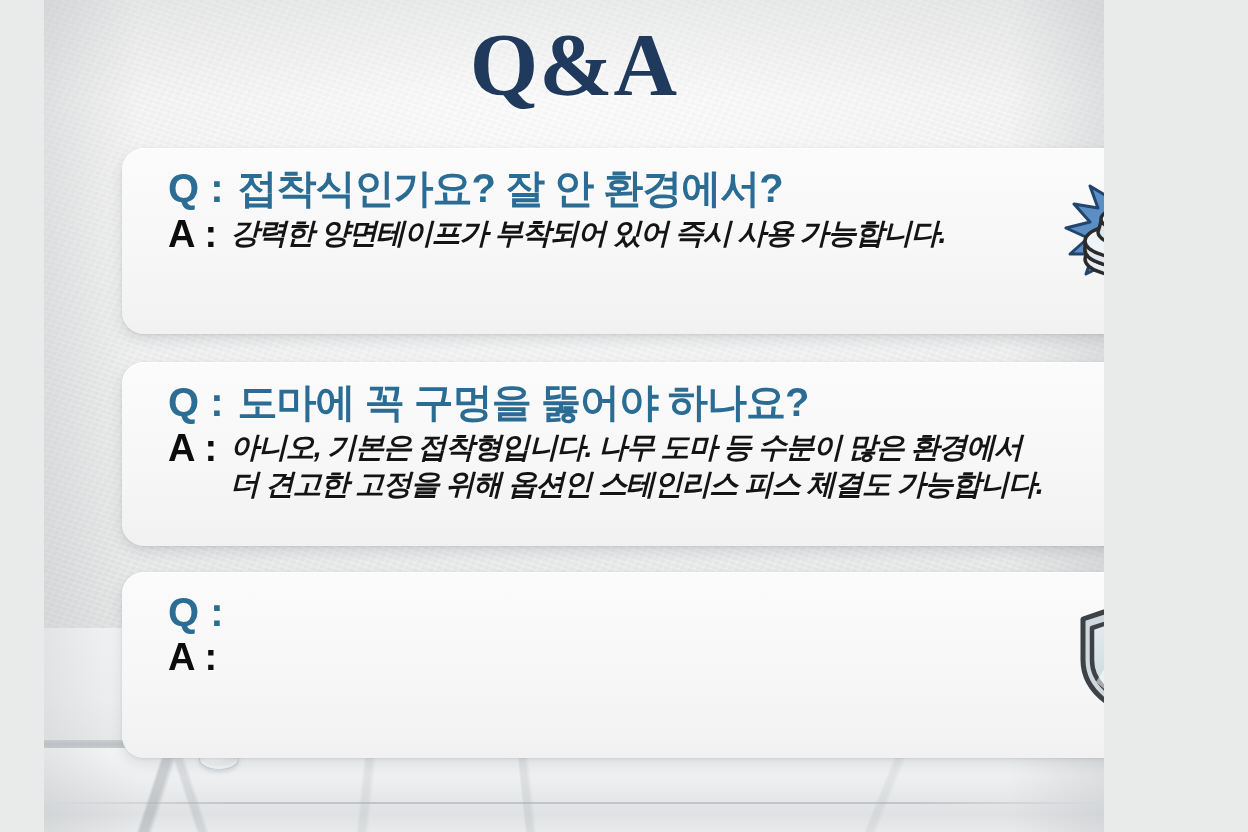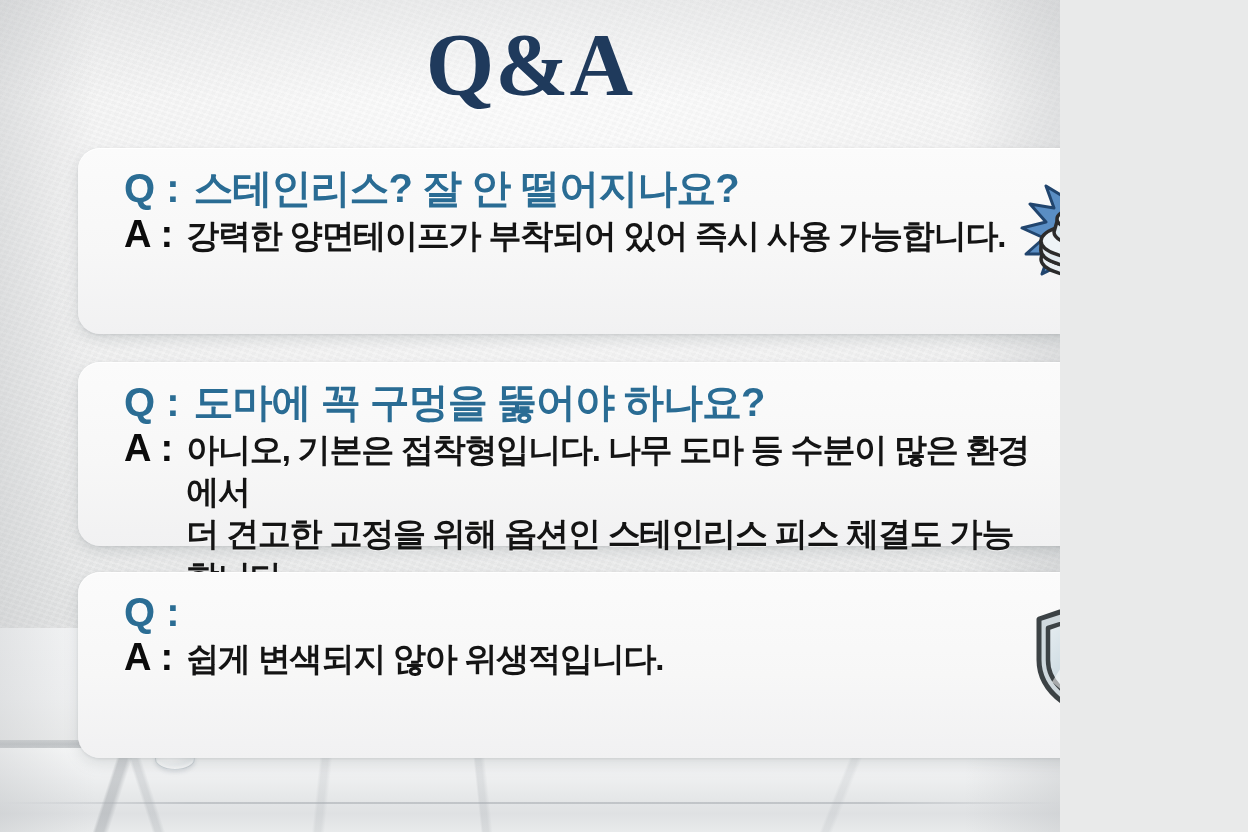--- a/index.html
+++ b/index.html
@@ -16,20 +16,21 @@
     background: #e9eaea;
   }
 
   
   #stage {
     position: absolute;
     inset: 0;
     width: 1060px;
     height: 832px;
     overflow: hidden;
+    margin-left: 44px;
   }
 
   .bg-wall {
     position: absolute;
     inset: 0;
     background:
       radial-gradient(120% 90% at 50% 12%, #fbfbfb 0%, #f2f2f2 38%, #e6e7e7 72%, #dcdddd 100%);
   }
   .bg-wall::after {
     content: "";
@@ -193,27 +194,28 @@
   .q-text {
     font-size: 40px;
     font-weight: bold;
     line-height: 1.02;
     color: #2a6c94;
     letter-spacing: -1px;
     text-shadow: 0 1px 2px rgba(255,255,255,.85);
   }
 
   .a-text {
-    font-size: 33px;
+    font-size: 29px;
     font-weight: bold;
     line-height: 1.28;
     color: #141414;
     letter-spacing: -1.2px;
     white-space: normal;
     text-shadow: 0 1px 1px rgba(255,255,255,.7);
+    font-style: italic;
   }
   .a-text .l2 { display: block; }
 
   .qline { margin-bottom: 6px; }
 
   
   .card-icon {
     position: absolute;
     right: 18px;
     top: 50%;
@@ -249,21 +251,21 @@
   <div class="droplet" style="left:155px;  top:748px; width:40px; height:22px;"></div>
 
   <div class="bg-vignette"></div>
 
   <h1 class="title">Q&amp;A</h1>
 
   <section class="card" id="card-1">
     <div class="card-body">
       <div class="qline">
         <span class="marker q-marker">Q :</span>
-        <span class="q-text">스테인리스? 잘 안 떨어지나요?</span>
+        <span class="q-text">접착식인가요? 잘 안 환경에서?</span>
       </div>
       <div class="aline">
         <span class="marker a-marker">A :</span>
         <span class="a-text">
           <span class="l1">강력한 양면테이프가 부착되어 있어 즉시 사용 가능합니다.</span>
         </span>
       </div>
     </div>
 
     <div class="card-icon" id="icon-press">
@@ -338,21 +340,20 @@
   </section>
 
   <section class="card" id="card-3">
     <div class="card-body">
       <div class="qline">
         <span class="marker q-marker">Q :</span>
       </div>
       <div class="aline">
         <span class="marker a-marker">A :</span>
         <span class="a-text">
-          <span class="l2">쉽게 변색되지 않아 위생적입니다.</span>
         </span>
       </div>
     </div>
 
     <div class="card-icon" id="icon-shield">
       <svg class="icon-svg" viewBox="0 0 104 124">
         <defs>
           <linearGradient id="shieldGrad" x1="0" y1="0" x2="1" y2="1">
             <stop offset="0%" stop-color="#e9eff2"></stop>
             <stop offset="42%" stop-color="#cfdce3"></stop>

